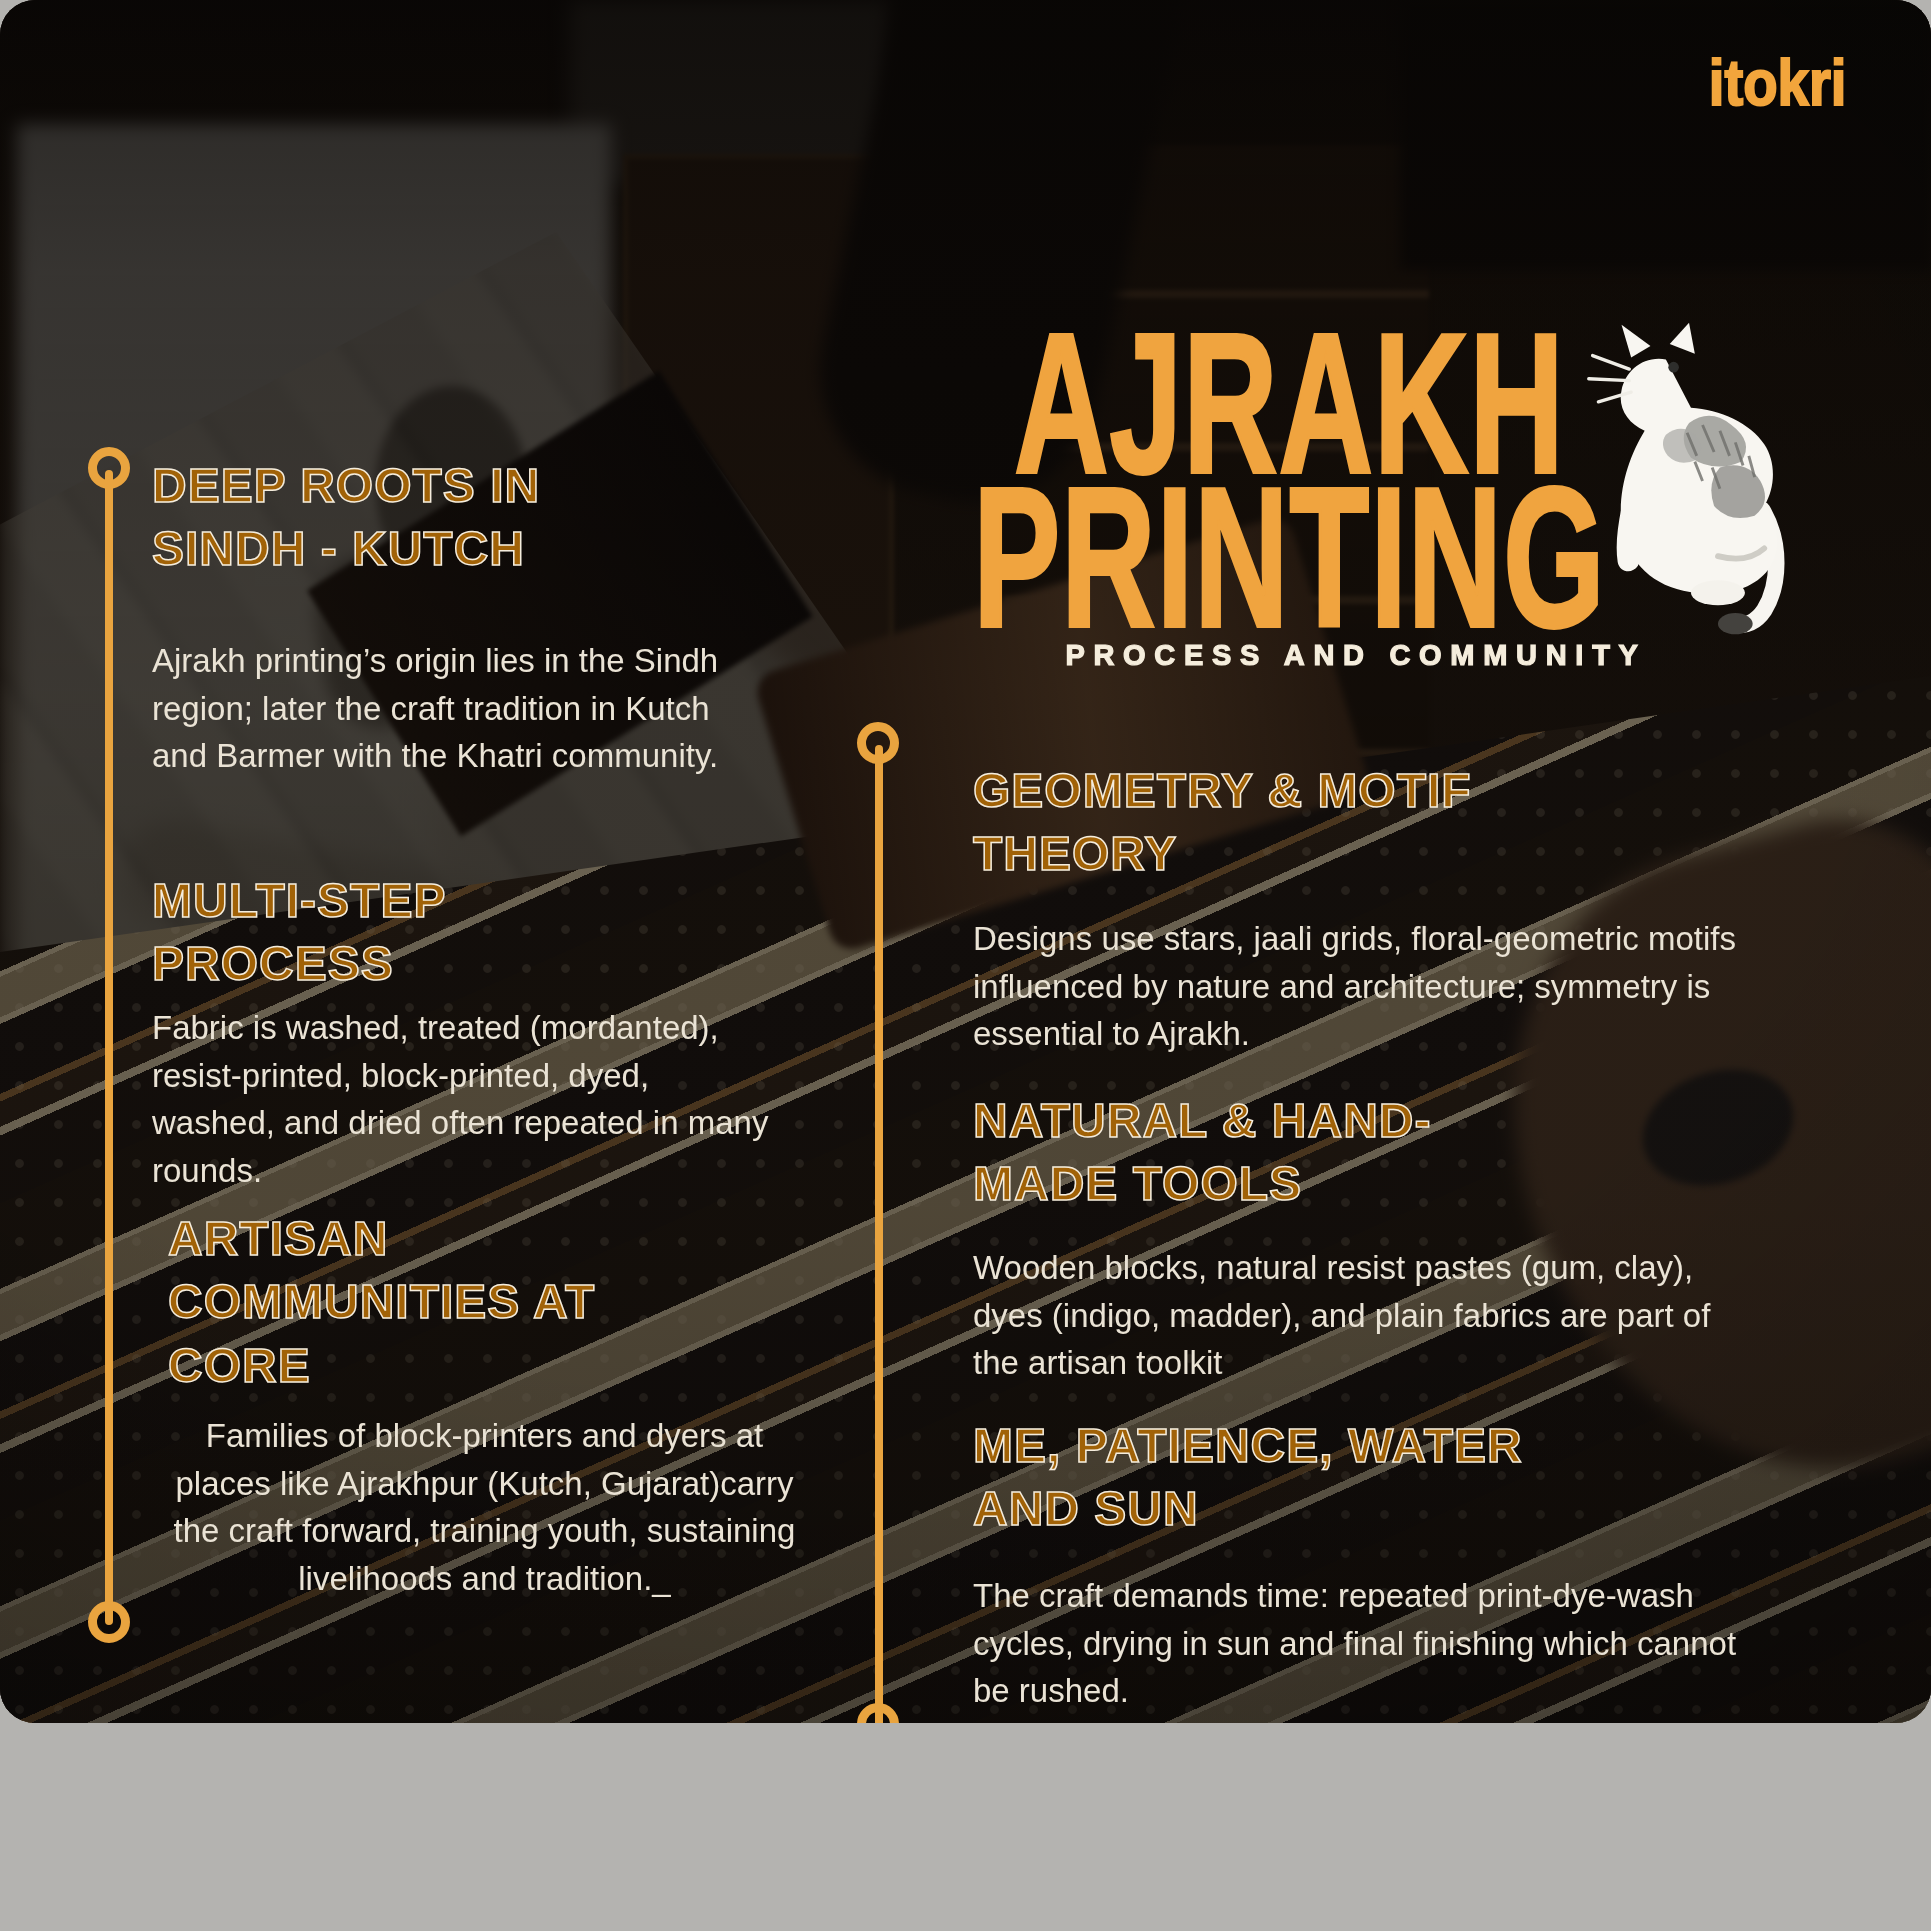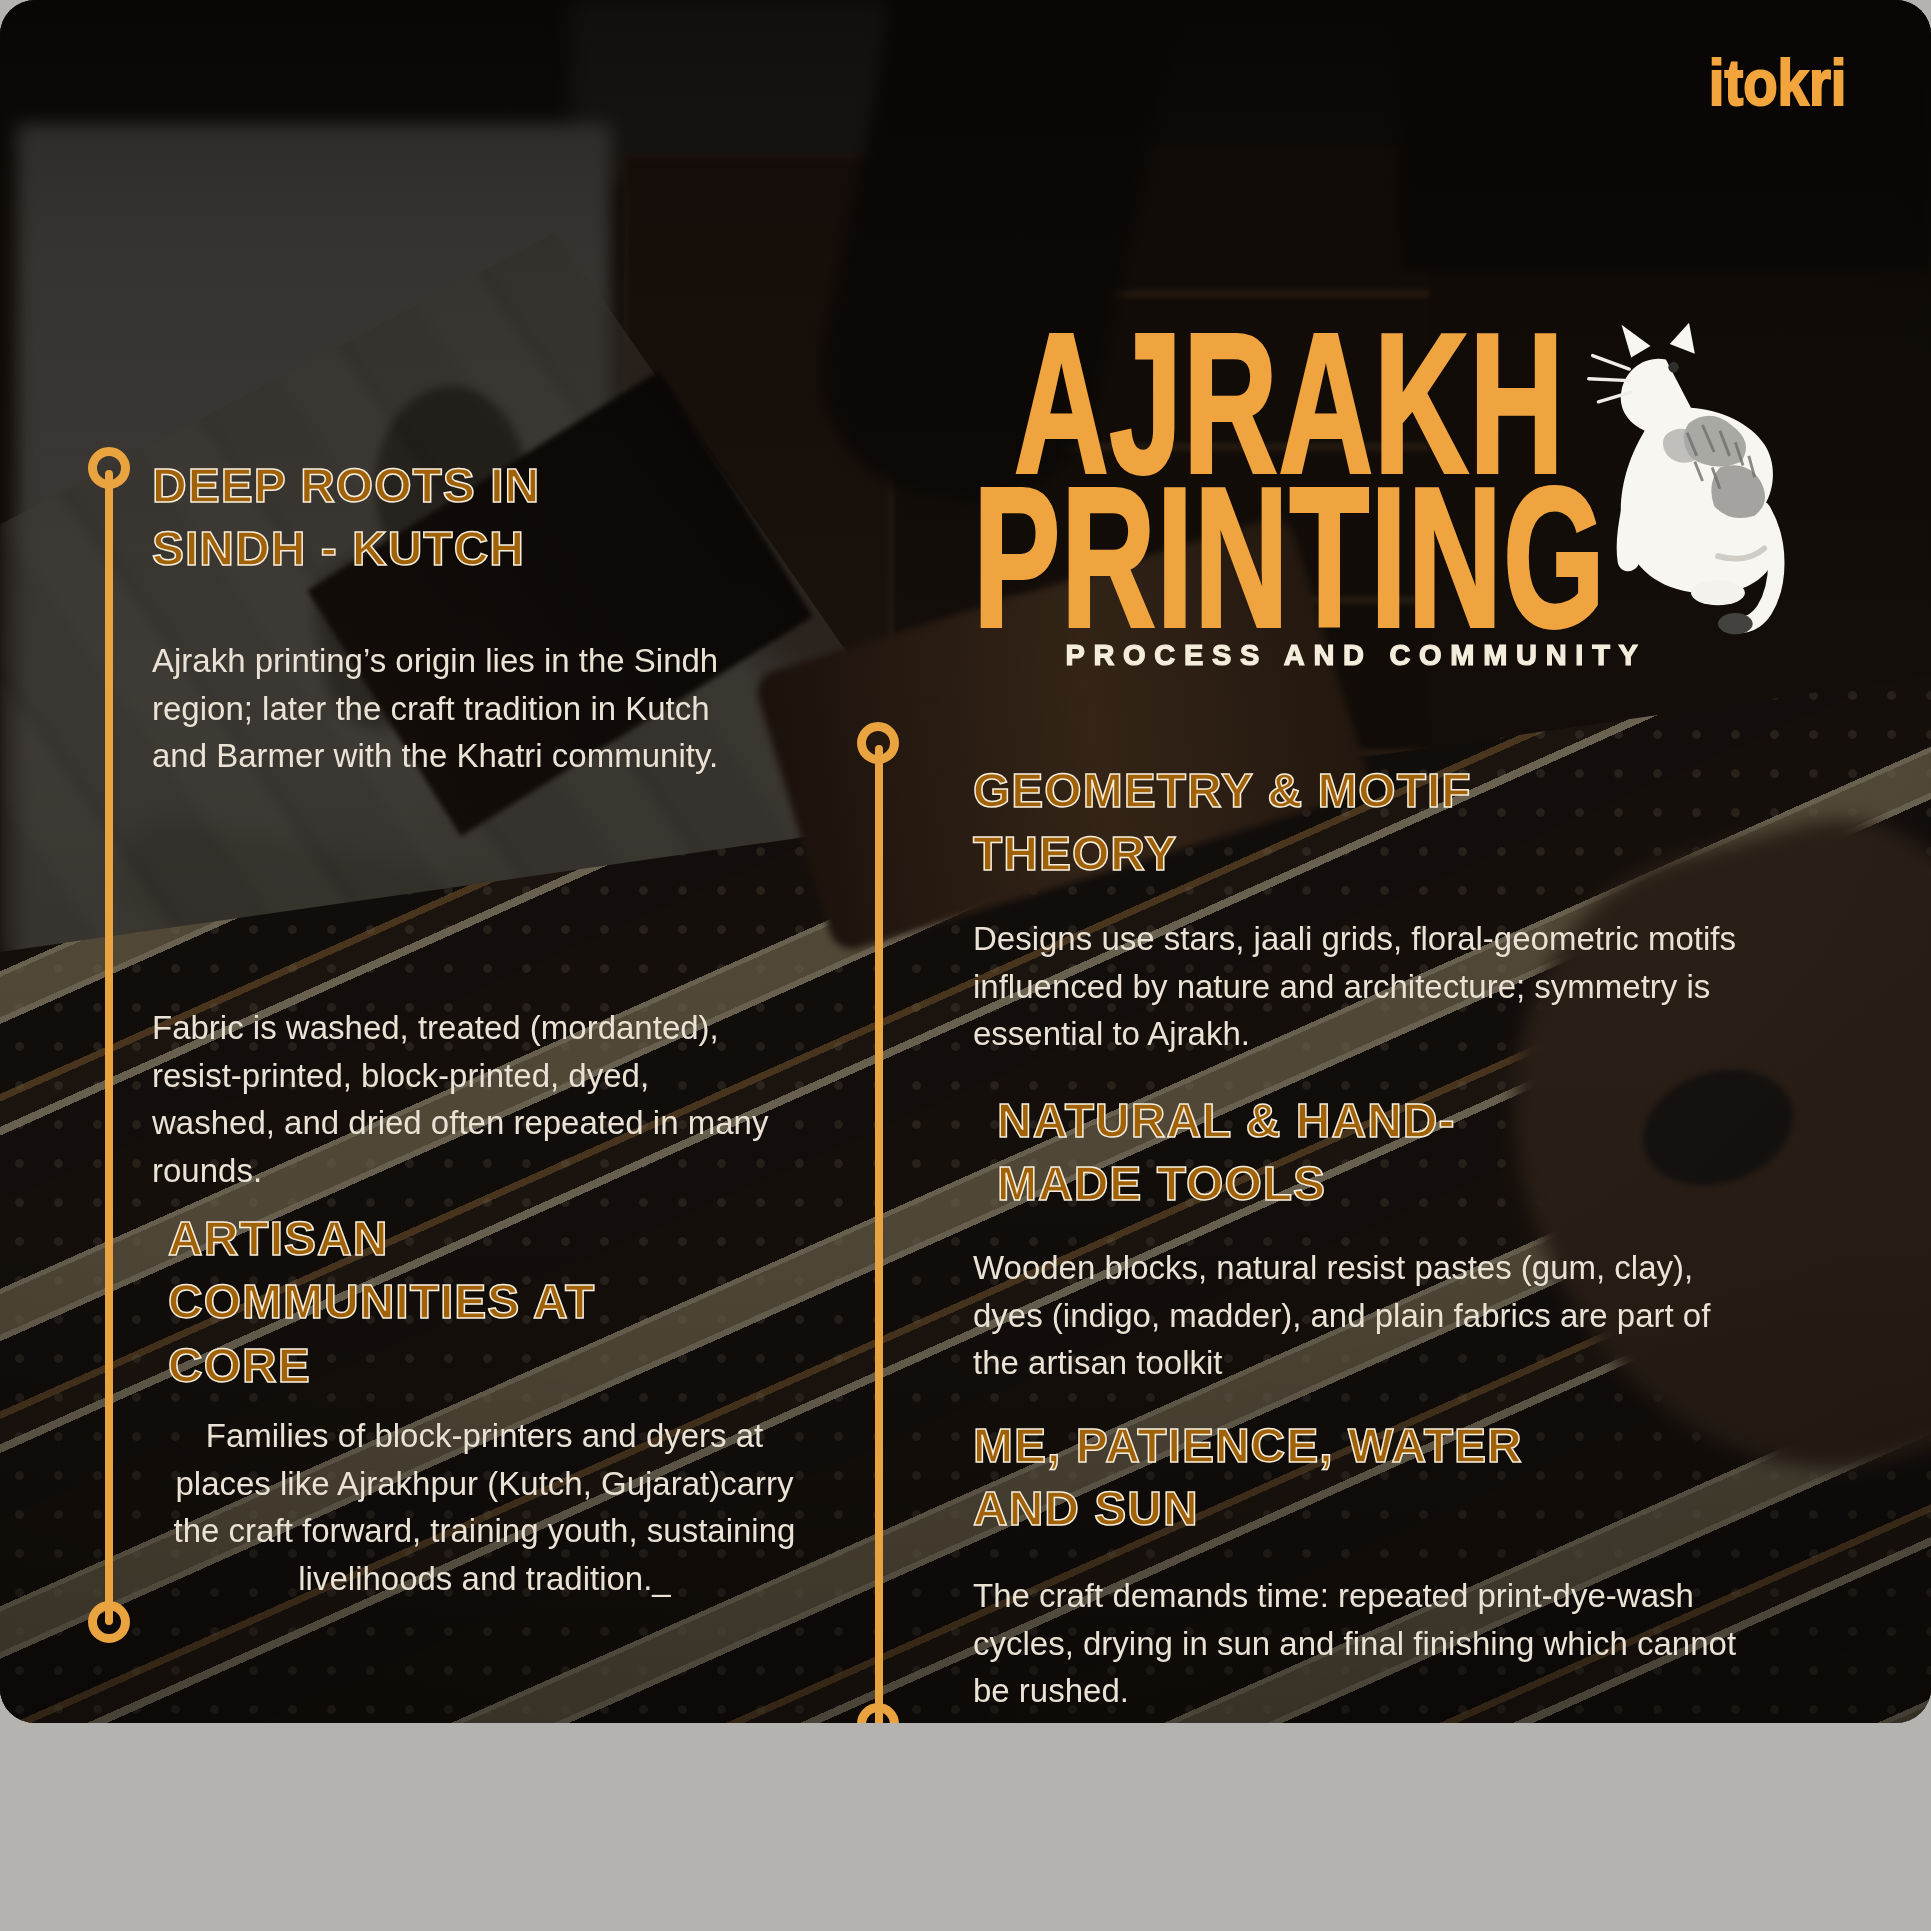--- a/index.html
+++ b/index.html
@@ -55,21 +55,21 @@
   .tl-right{left:875px;top:745px;height:981px;}
   .tl-rt{left:857px;top:722px;} .tl-rb{left:857px;top:1703px;}
 
   .h{position:absolute;z-index:3;font-size:48px;line-height:1.32;font-weight:700;color:#a16207;-webkit-text-stroke:1.5px #F5EDDD;letter-spacing:1px;white-space:pre-line;}
   .b{position:absolute;z-index:3;font-size:33px;line-height:1.44;color:#EAE3D5;}
 
   .l1h{left:152px;top:454px;} .l1b{left:152px;top:637px;width:618px;}
   .l2h{left:152px;top:869px;} .l2b{left:152px;top:1004px;width:628px;}
   .l3h{left:168px;top:1207px;} .l3b{left:156px;top:1412px;width:657px;text-align:center;}
   .r1h{left:973px;top:759px;} .r1b{left:973px;top:915px;width:821px;}
-  .r2h{left:973px;top:1089px;margin-left:24px;} .r2b{left:973px;top:1244px;width:792px;}
+  .r2h{left:973px;top:1089px;} .r2b{left:973px;top:1244px;width:792px;}
   .r3h{left:973px;top:1414px;} .r3b{left:973px;top:1572px;width:801px;}
 </style>
 </head>
 <body>
 
 <div class="stage">
 
   <div>
     <div class="ph bg-room"></div>
     <div class="ph bg-curtain"></div>
@@ -119,20 +119,22 @@
   <div class="tl-line tl-left"></div>
   <div class="tl-ring tl-lt"></div>
   <div class="tl-ring tl-lb"></div>
   <div class="tl-line tl-right"></div>
   <div class="tl-ring tl-rt"></div>
   <div class="tl-ring tl-rb"></div>
 
   <div class="h l1h">DEEP ROOTS IN
 SINDH - KUTCH</div>
   <div class="b l1b">Ajrakh printing’s origin lies in the Sindh region; later the craft tradition in Kutch and Barmer with the Khatri community.</div>
+  <div class="h l2h">MULTI-STEP
+PROCESS</div>
   <div class="b l2b">Fabric is washed, treated (mordanted), resist-printed, block-printed, dyed, washed, and dried often repeated in many rounds.</div>
   <div class="h l3h">ARTISAN
 COMMUNITIES AT
 CORE</div>
   <div class="b l3b">Families of block-printers and dyers at places like Ajrakhpur (Kutch, Gujarat)carry the craft forward, training youth, sustaining livelihoods and tradition._</div>
 
   <div class="h r1h">GEOMETRY &amp; MOTIF
 THEORY</div>
   <div class="b r1b">Designs use stars, jaali grids, floral-geometric motifs influenced by nature and architecture; symmetry is essential to Ajrakh.</div>
   <div class="h r2h">NATURAL &amp; HAND-

